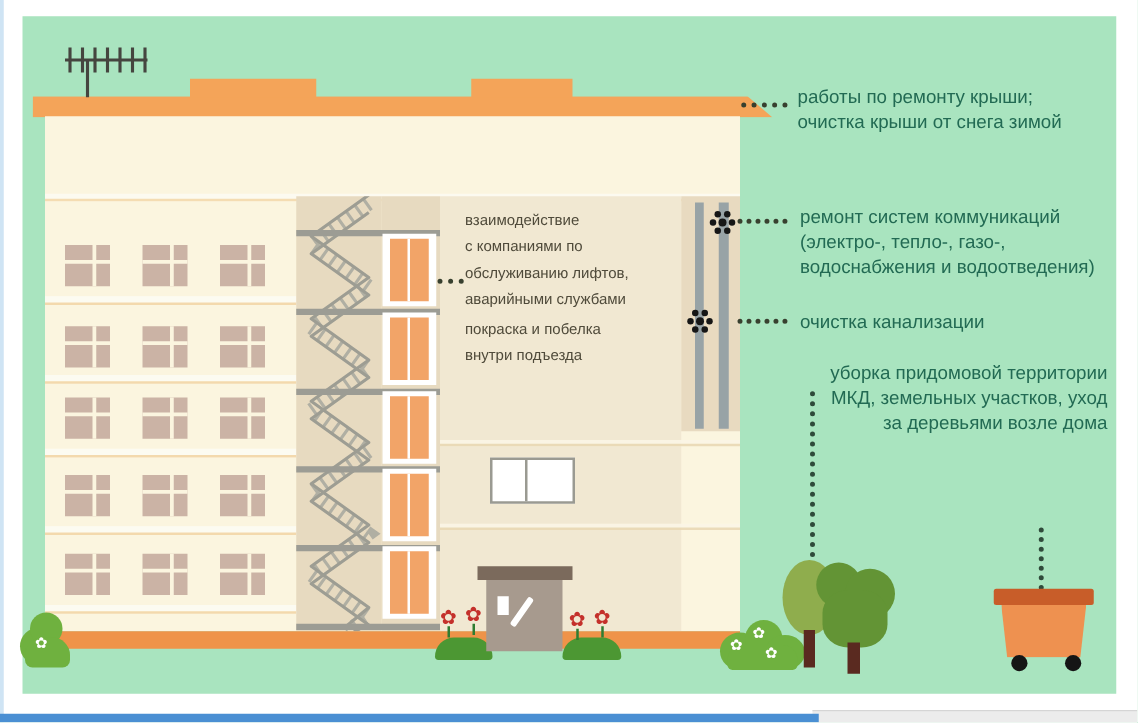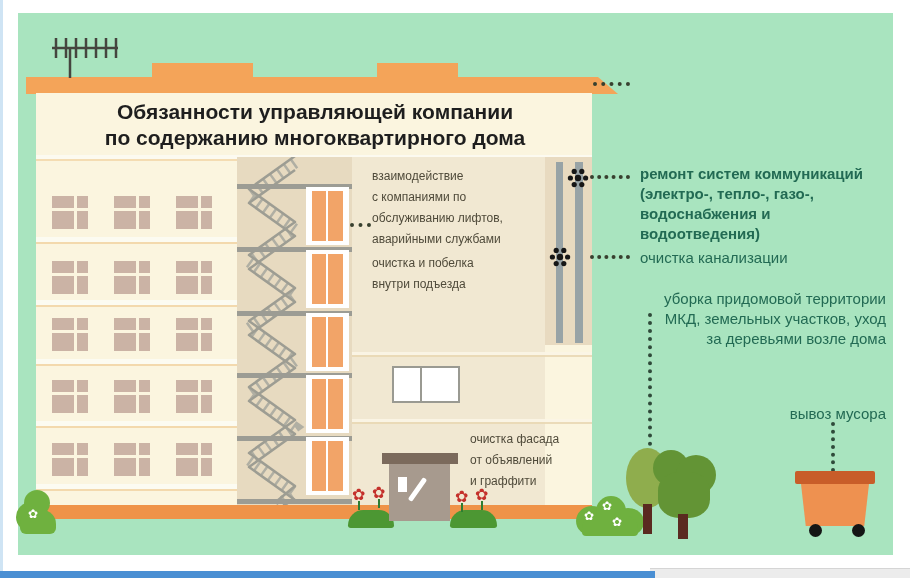--- a/index.html
+++ b/index.html
@@ -87,22 +87,20 @@
   </svg>
 
   <div class="abs facade"></div>
   <div class="abs titleline" style="top:155px;"></div>
   <div class="abs floorline" style="top:237px;"></div>
   <div class="abs floorline" style="top:300px;"></div>
   <div class="abs floorline" style="top:359px;"></div>
   <div class="abs floorline" style="top:421px;"></div>
   <div class="abs floorline" style="top:484px;"></div>
 
-  <div class="abs title">Обязанности управляющей компании
-по содержанию многоквартирного дома</div>
 
   <div class="abs shaft"></div>
   <div class="abs doorstrip"></div>
   <div class="abs textpanel"></div>
   <div class="abs panelline" style="top:352px;"></div>
   <div class="abs panelline" style="top:419px;"></div>
   <div class="abs pipepanel"></div>
 
   <svg class="abs" style="left:237px;top:157px;" width="68" height="348" viewBox="0 0 68 348">
     <polyline points="58,6 12,39 58,72 12,105 58,138 12,171 58,204 12,237 58,270 12,303 58,336 40,348" fill="none" stroke="#aaaaa0" stroke-width="11" stroke-dasharray="2.5 6" opacity="0.9"></polyline>
@@ -175,42 +173,40 @@
         <circle cx="14.8" cy="4.4" r="2.6"></circle>
       </g>
   </svg>
 
   <div class="abs ground"></div>
 
   <div class="abs item" style="left:372px;top:166px;width:205px;">взаимодействие
 с компаниями по
 обслуживанию лифтов,
 аварийными службами</div>
-  <div class="abs item" style="left:372px;top:253px;width:205px;">очистка и побелка
+  <div class="abs item" style="left:372px;top:253px;width:205px;">покраска и побелка
 внутри подъезда</div>
   <div class="abs winicon"></div>
-  <div class="abs item" style="left:470px;top:429px;width:140px;">очистка фасада
-от объявлений
-и граффити</div>
 
   <div class="abs hdots" style="left:350px;top:223px;width:21px;"></div>
   <div class="abs hdots" style="left:593px;top:82px;width:37px;"></div>
   <div class="abs hdots" style="left:590px;top:175px;width:40px;"></div>
   <div class="abs hdots" style="left:590px;top:255px;width:40px;"></div>
   <div class="abs vdots" style="left:648px;top:313px;height:165px;"></div>
   <div class="abs vdots" style="left:831px;top:422px;height:50px;"></div>
 
-  <div class="abs glabel" style="left:640px;top:164px;width:250px;font-weight:bold;">ремонт систем коммуникаций
+  <div class="abs glabel" style="left:638px;top:68px;width:250px;">работы по ремонту крыши;
+очистка крыши от снега зимой</div>
+  <div class="abs glabel" style="left:640px;top:164px;width:250px;">ремонт систем коммуникаций
 (электро-, тепло-, газо-,
 водоснабжения и водоотведения)</div>
   <div class="abs glabel" style="left:640px;top:248px;width:250px;">очистка канализации</div>
   <div class="abs glabel right" style="left:636px;top:289px;width:250px;">уборка придомовой территории
 МКД, земельных участков, уход
 за деревьями возле дома</div>
-  <div class="abs glabel right" style="left:700px;top:404px;width:186px;">вывоз мусора</div>
 
   <div class="abs" style="left:16px;top:490px;width:42px;height:44px;">
     <div class="lobe" style="left:0;top:12px;width:30px;height:30px;background:#6fb13f;"></div>
     <div class="lobe" style="left:8px;top:0;width:26px;height:26px;background:#6fb13f;"></div>
     <div class="lobe" style="left:4px;top:20px;width:36px;height:24px;background:#6fb13f;border-radius:14px 14px 6px 6px;"></div>
     <span class="wfl" style="left:12px;top:18px;">✿</span>
   </div>
 
   <div class="abs" style="left:348px;top:486px;">
     <div class="mound" style="left:0;top:24px;width:46px;height:18px;"></div>

